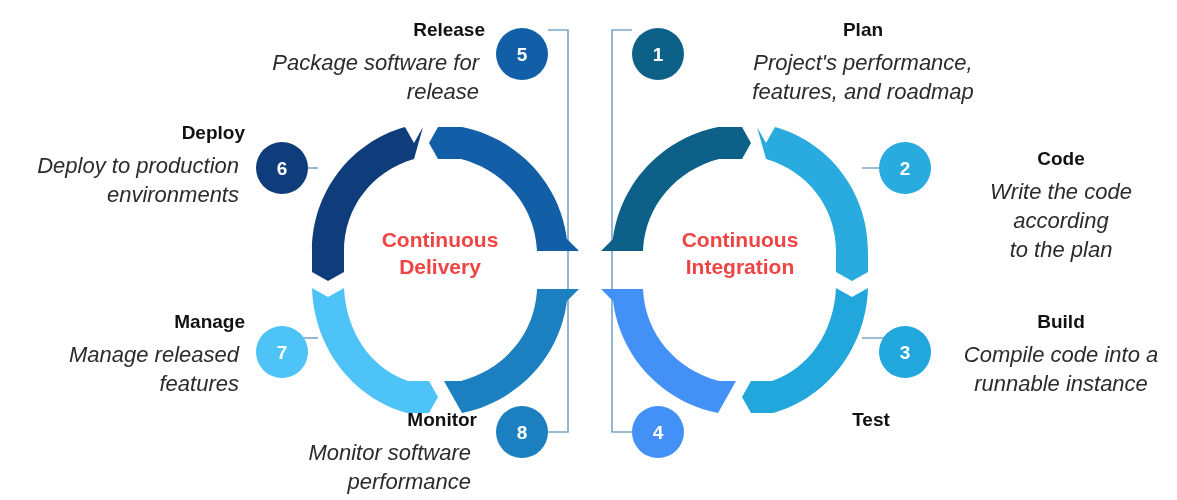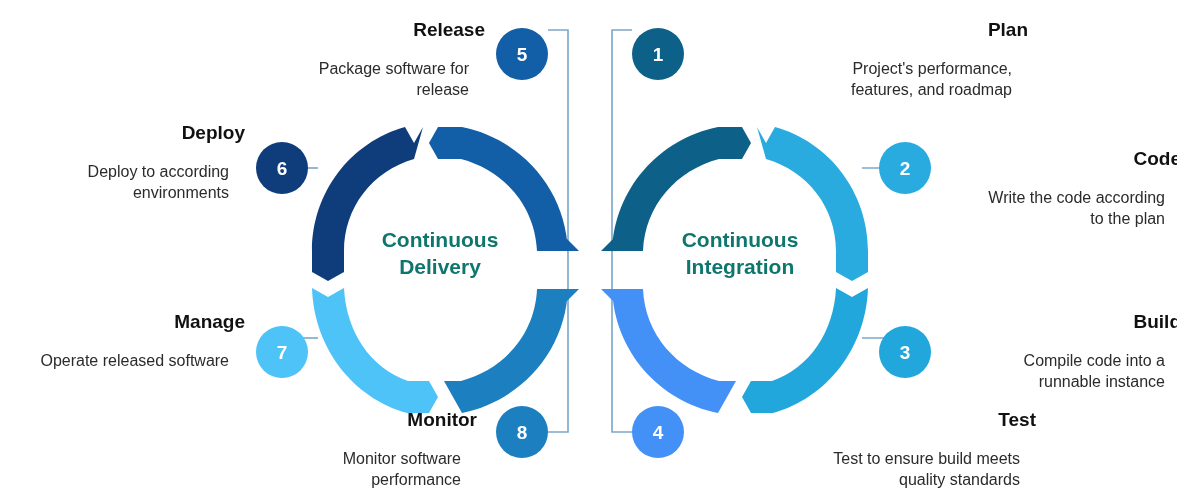--- a/index.html
+++ b/index.html
@@ -50,37 +50,38 @@
   }
   .label-block .lbl-title {
     font-size: 19px;
     font-weight: bold;
     color: #111111;
     line-height: 1.25;
     margin: 0 0 3px 0;
     white-space: nowrap;
   }
   .label-block .lbl-desc {
-    font-size: 16px;
+    font-size: 22px;
     font-weight: normal;
     color: #2b2b2b;
     line-height: 1.32;
-    margin: 16px;
-  }
-  .align-left  { text-align: right; }
+    margin: 6px;
+    font-style: italic;
+  }
+  .align-left  { text-align: center; }
   .align-right { text-align: right; }
 
   
   .loop-caption {
     position: absolute;
     z-index: 5;
     text-align: center;
     font-size: 21px;
     font-weight: bold;
-    color: #0f766e;
+    color: #ef4444;
     line-height: 1.3;
     white-space: pre-line;
   }
 </style>
 </head>
 <body>
 
 <div id="stage">
 
   <svg id="loop-svg" viewBox="0 0 1177 500">
@@ -226,39 +227,37 @@
   </div>
 
   <div class="label-block align-left" style="left:941px; top:310px; width:240px;">
     <p class="lbl-title">Build</p>
     <p class="lbl-desc" style="white-space:pre-line;">Compile code into a
 runnable instance</p>
   </div>
 
   <div class="label-block align-left" style="left:706px; top:408px; width:330px;">
     <p class="lbl-title">Test</p>
-    <p class="lbl-desc" style="white-space:pre-line;">Test to ensure build meets
-quality standards</p>
   </div>
 
   <div class="label-block align-right" style="left:160px; top:18px; width:325px;">
     <p class="lbl-title">Release</p>
     <p class="lbl-desc" style="white-space:pre-line;">Package software for
 release</p>
   </div>
 
   <div class="label-block align-right" style="left:20px; top:121px; width:225px;text-align:right;">
     <p class="lbl-title">Deploy</p>
-    <p class="lbl-desc" style="white-space:pre-line;">Deploy to according
+    <p class="lbl-desc" style="white-space:pre-line;">Deploy to production
 environments</p>
   </div>
 
   <div class="label-block align-right" style="left:0px; top:310px; width:245px;">
     <p class="lbl-title">Manage</p>
-    <p class="lbl-desc" style="white-space:pre-line;">Operate released software</p>
+    <p class="lbl-desc" style="white-space:pre-line;">Manage released features</p>
   </div>
 
   <div class="label-block align-right" style="left:212px; top:408px; width:265px;">
     <p class="lbl-title">Monitor</p>
     <p class="lbl-desc" style="white-space:pre-line;text-align:right;">Monitor software
 performance</p>
   </div>
 
 </div>
 

